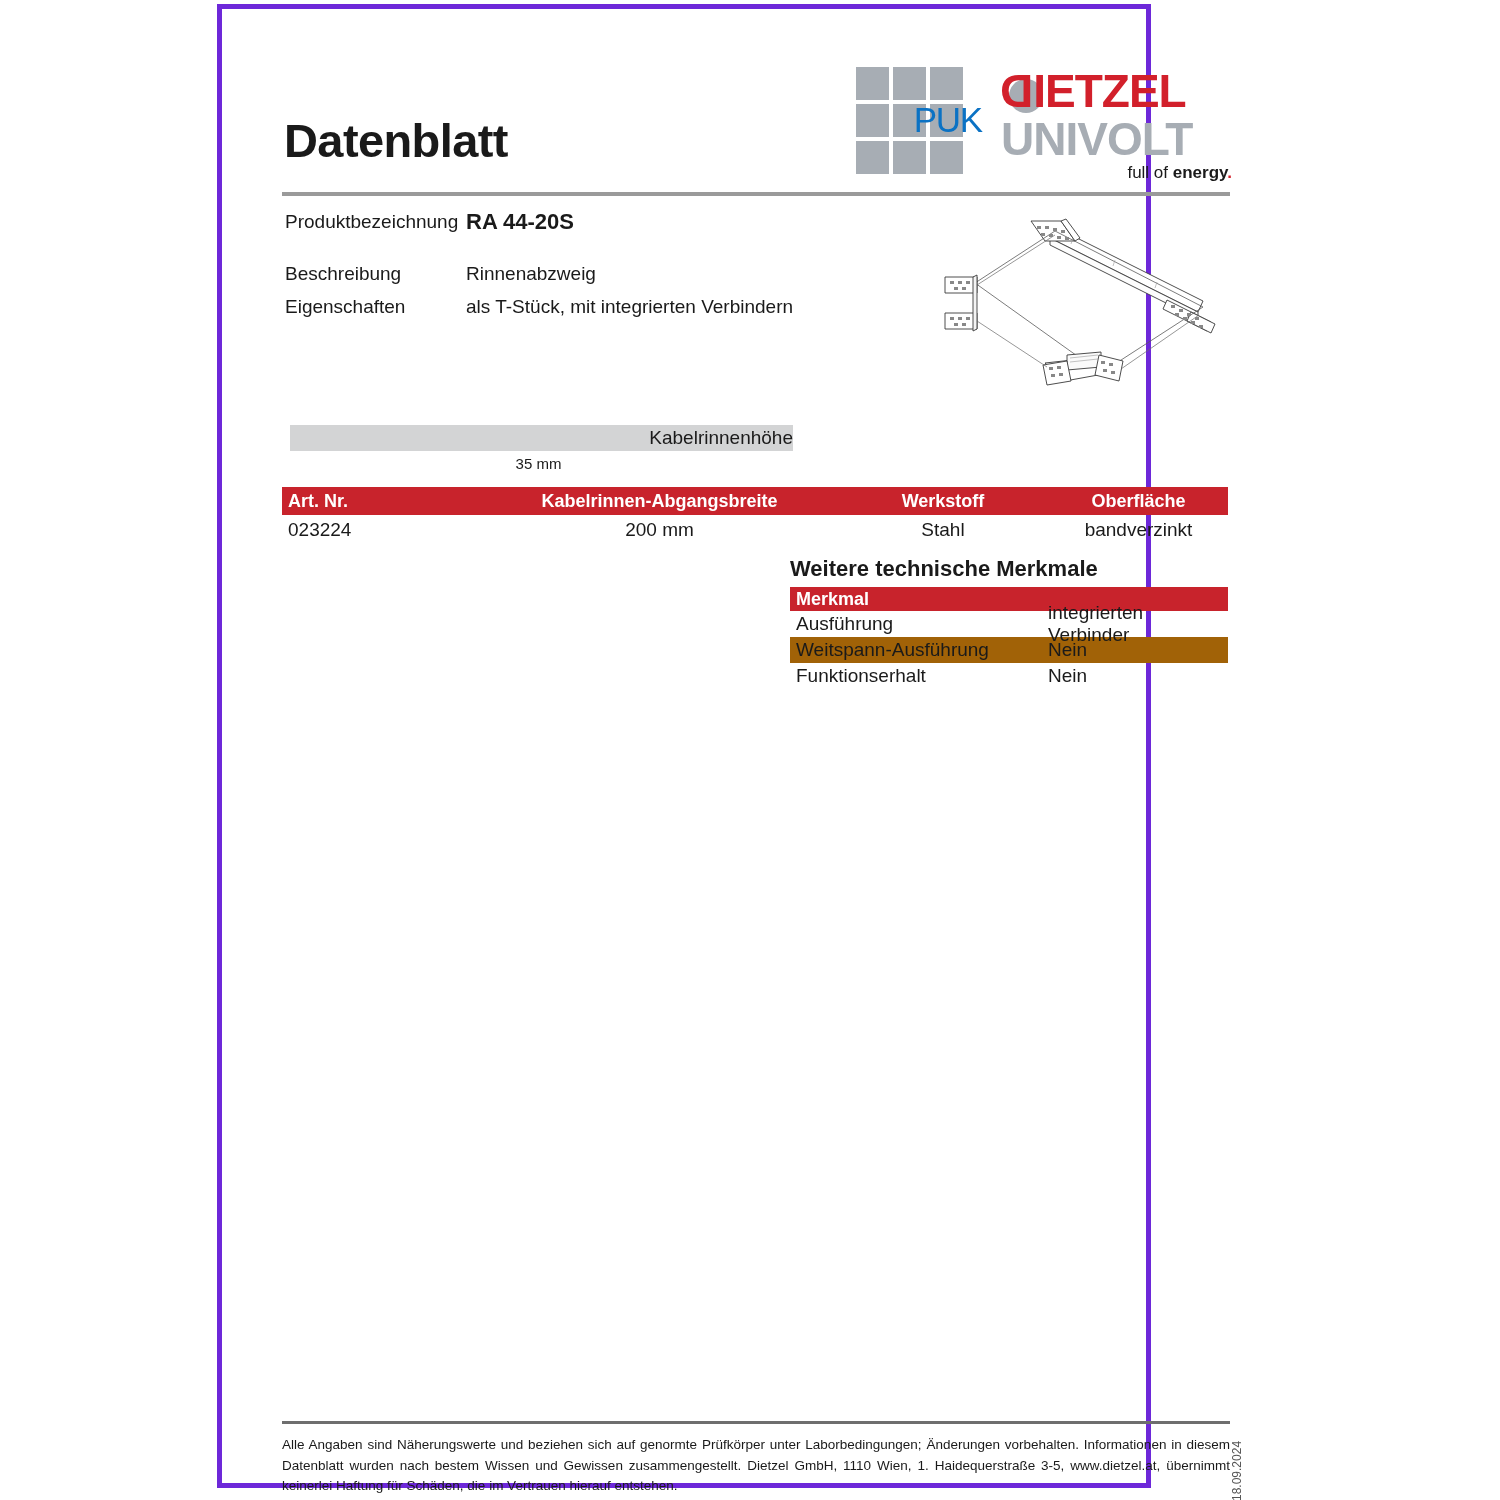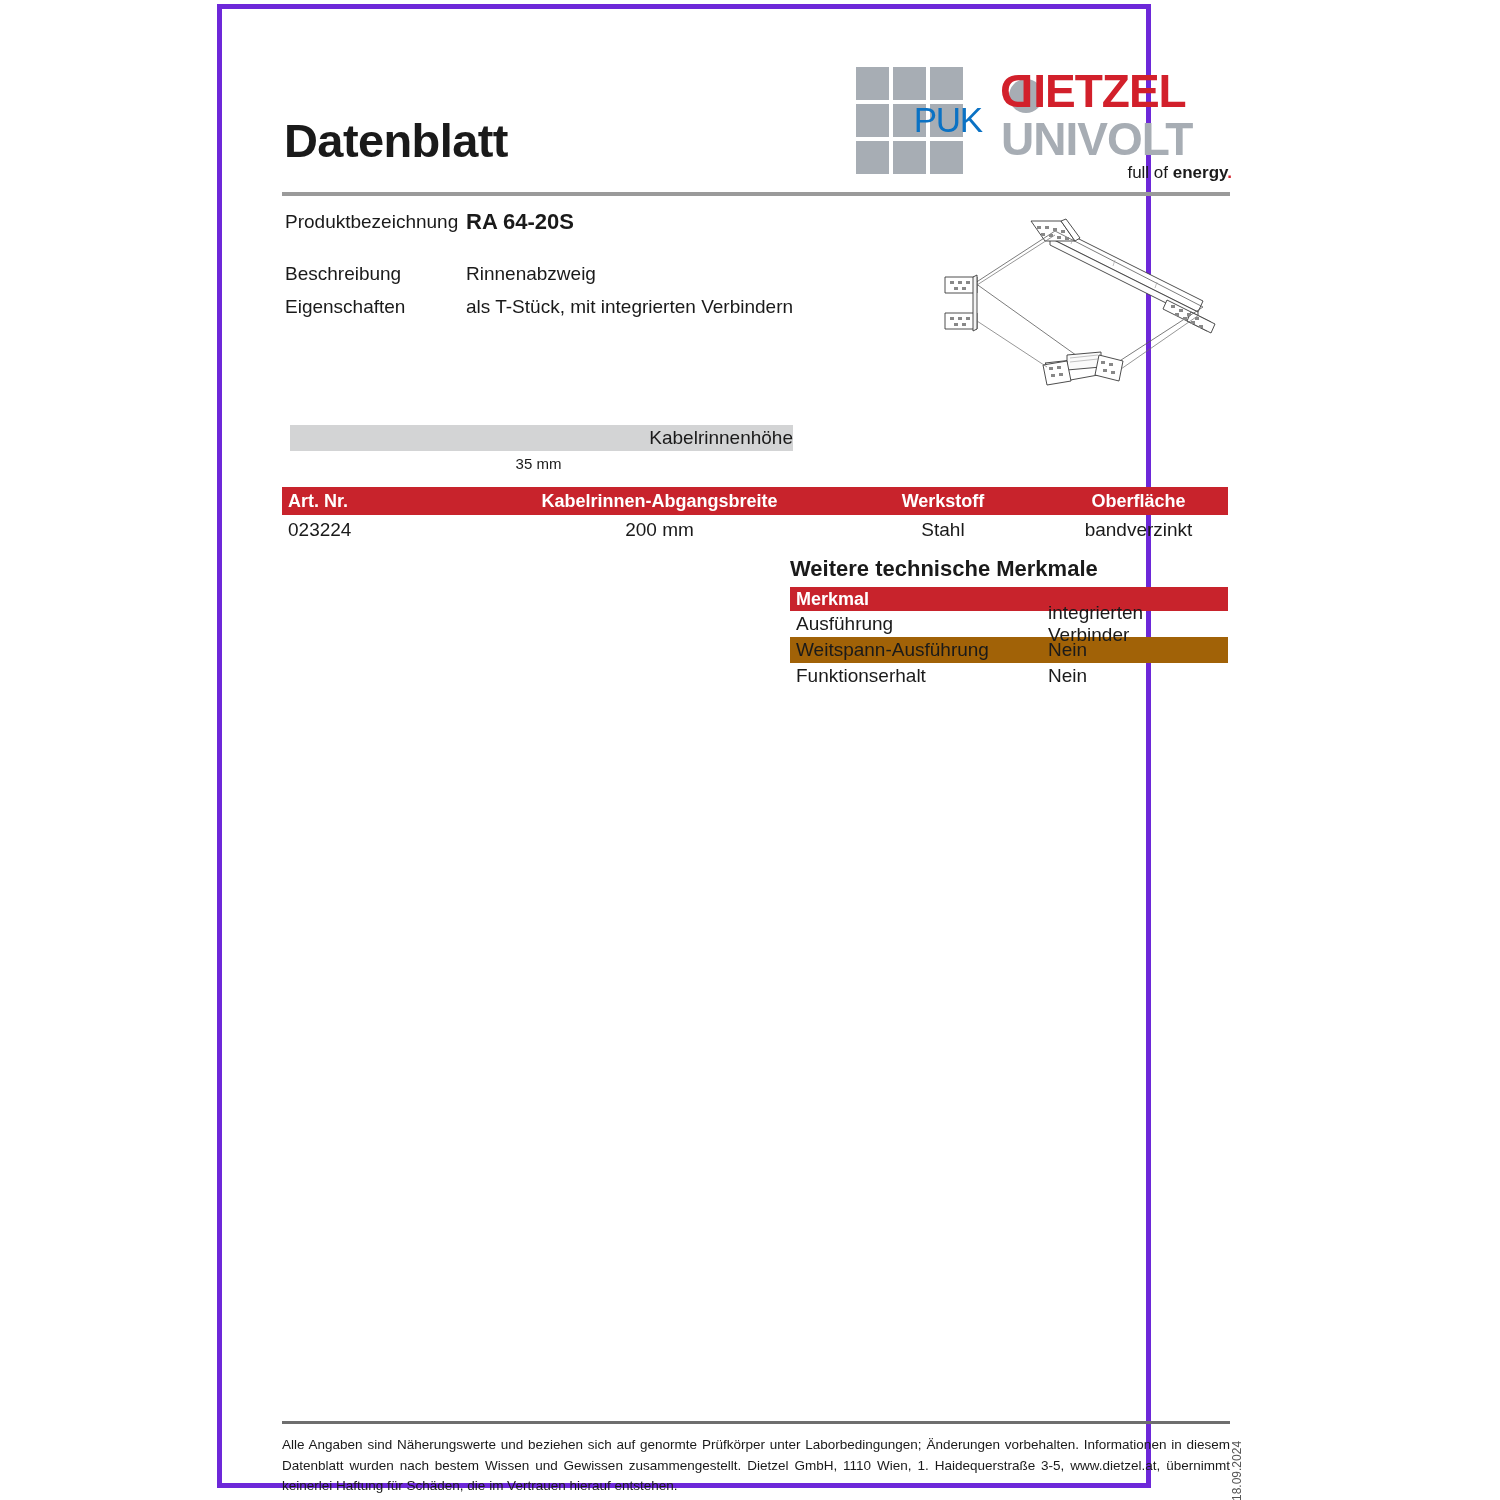--- a/index.html
+++ b/index.html
@@ -345,21 +345,21 @@
         <div class="dz-logo">
           <div class="dz-dot"></div>
           <div class="dz-dietzel"><span class="mirror-d">D</span><span>IETZEL</span></div>
           <div class="dz-univolt">UNIVOLT</div>
           <div class="dz-tagline"><span>full of </span><b>energy</b><span class="reddot">.</span></div>
         </div>
       </div>
 
       <div class="info-row" id="info-0">
         <span class="lbl">Produktbezeichnung</span>
-        <span class="val strong">RA 64-20S</span>
+        <span class="val strong">RA 44-20S</span>
       </div>
       <div class="info-row" id="info-1">
         <span class="lbl">Beschreibung</span>
         <span class="val">Rinnenabzweig</span>
       </div>
       <div class="info-row" id="info-2">
         <span class="lbl">Eigenschaften</span>
         <span class="val">als T-Stück, mit integrierten Verbindern</span>
       </div>
 

